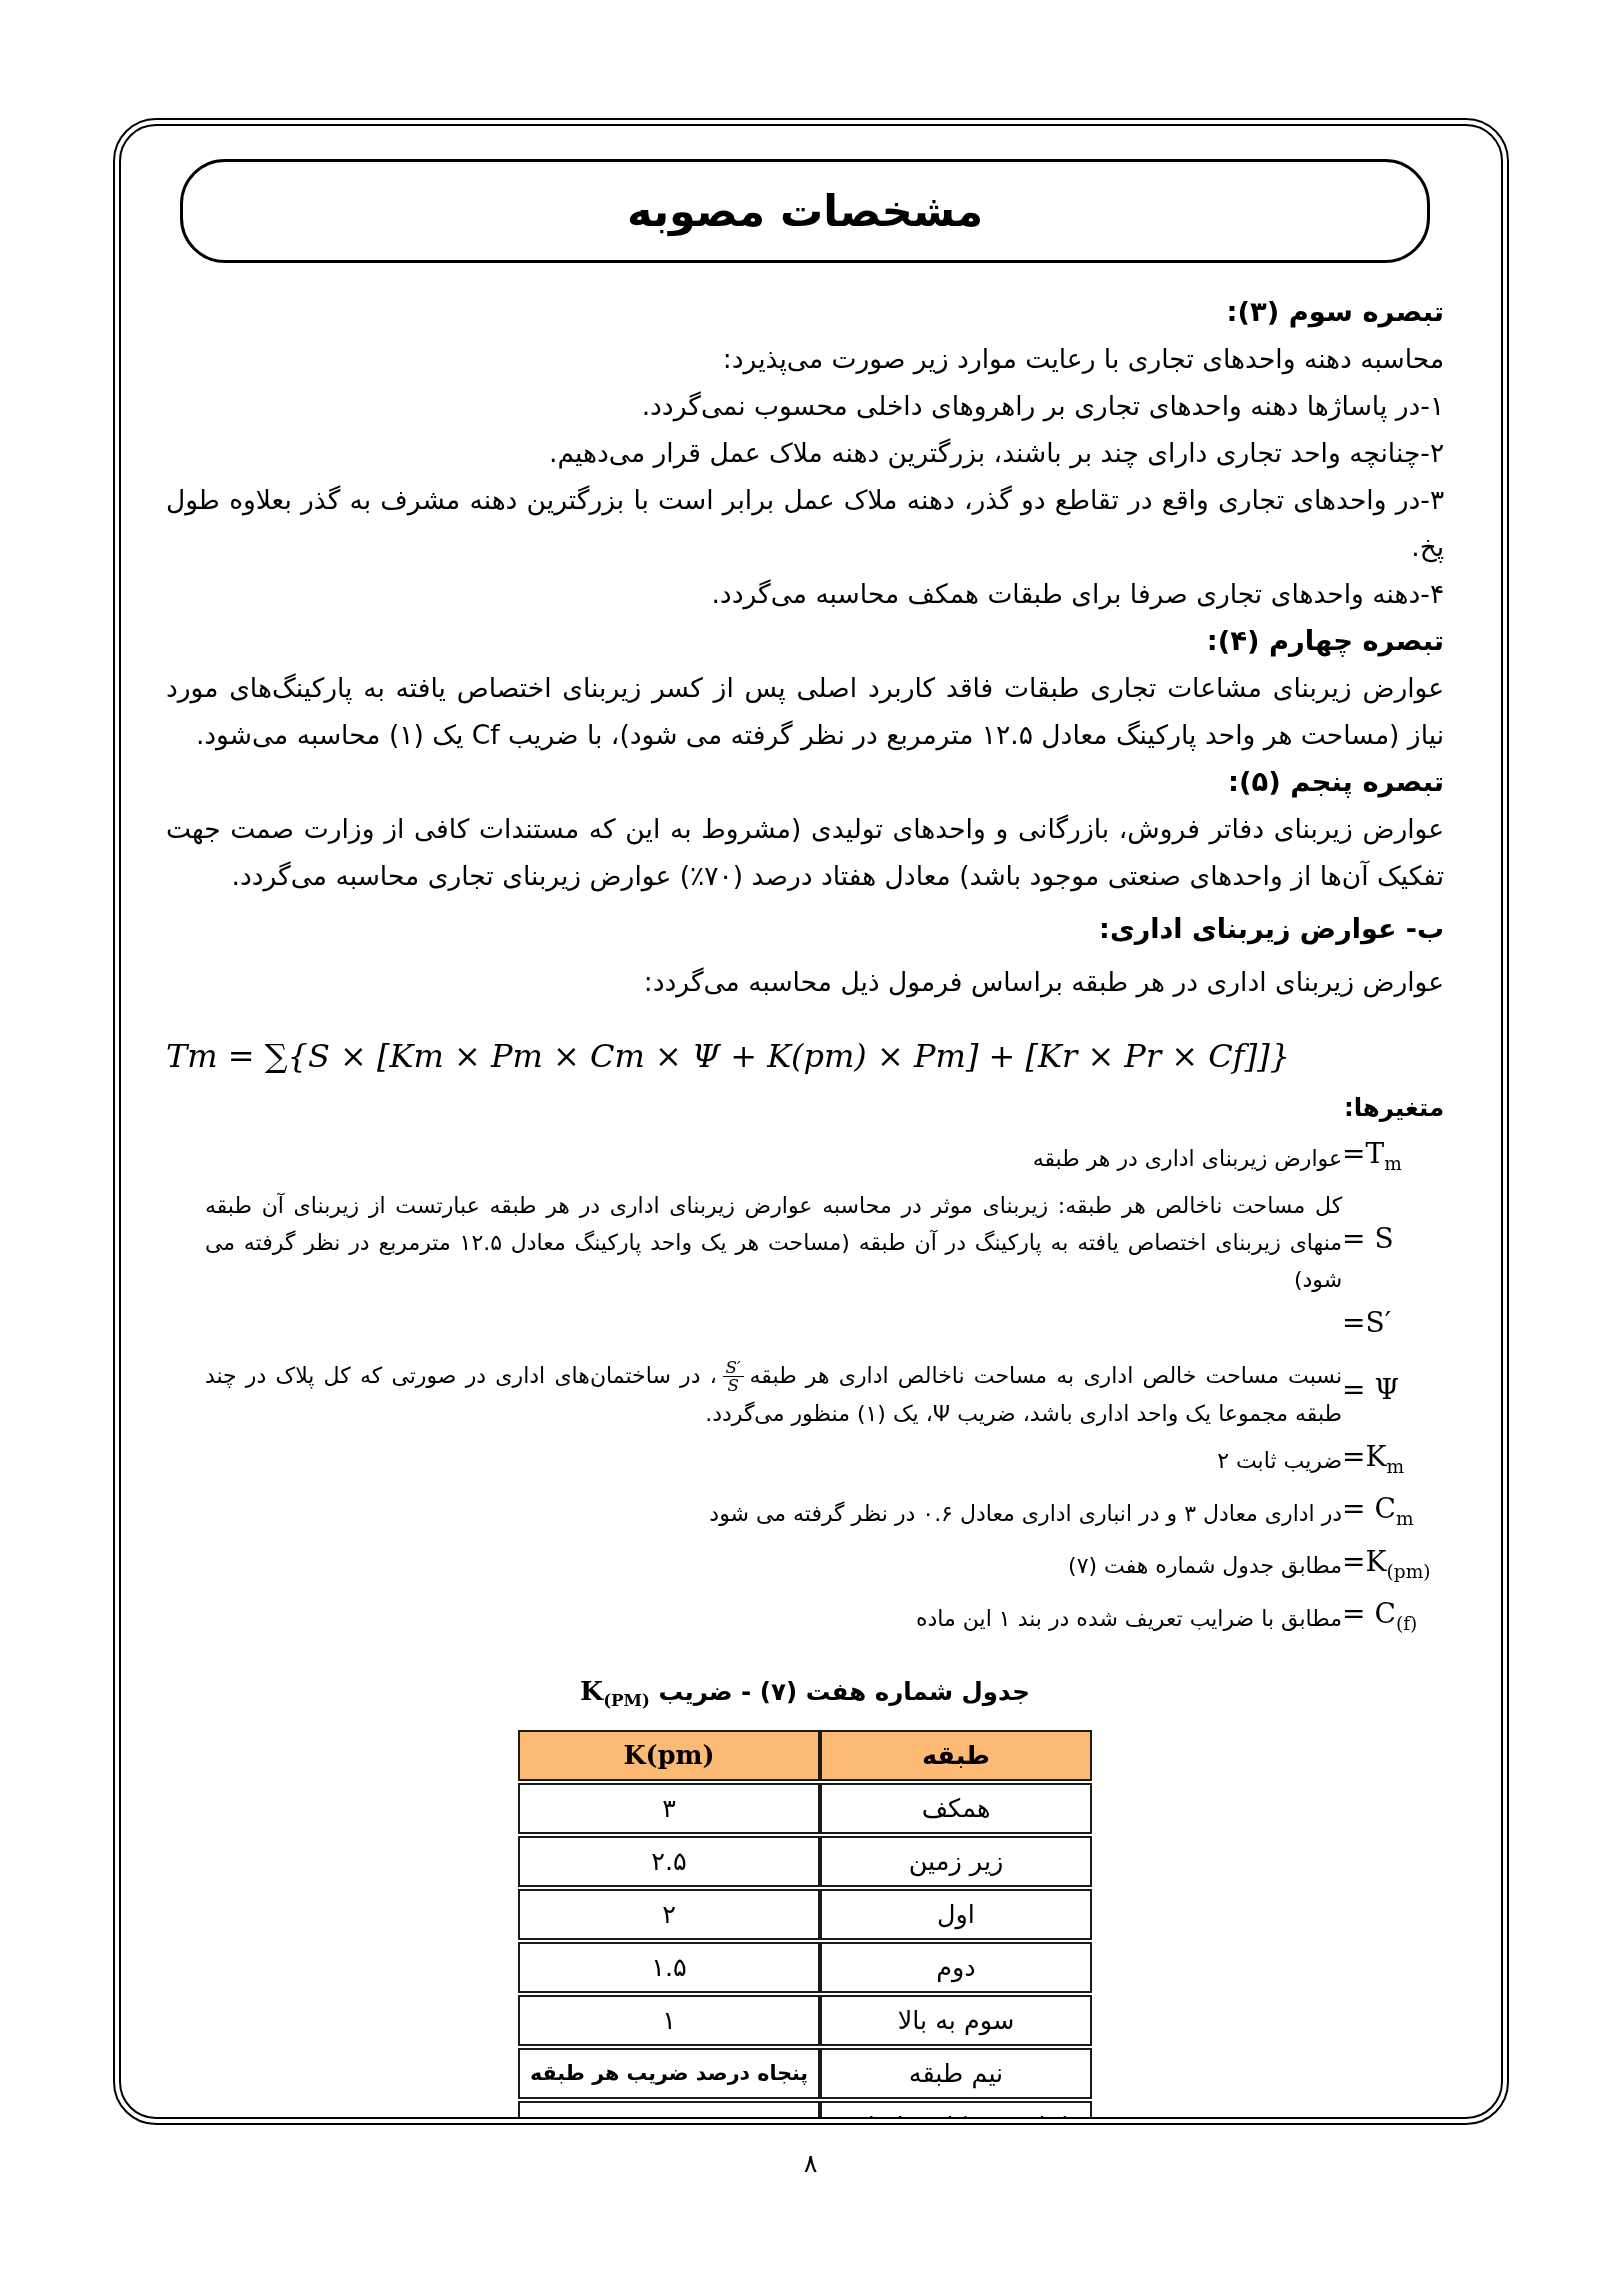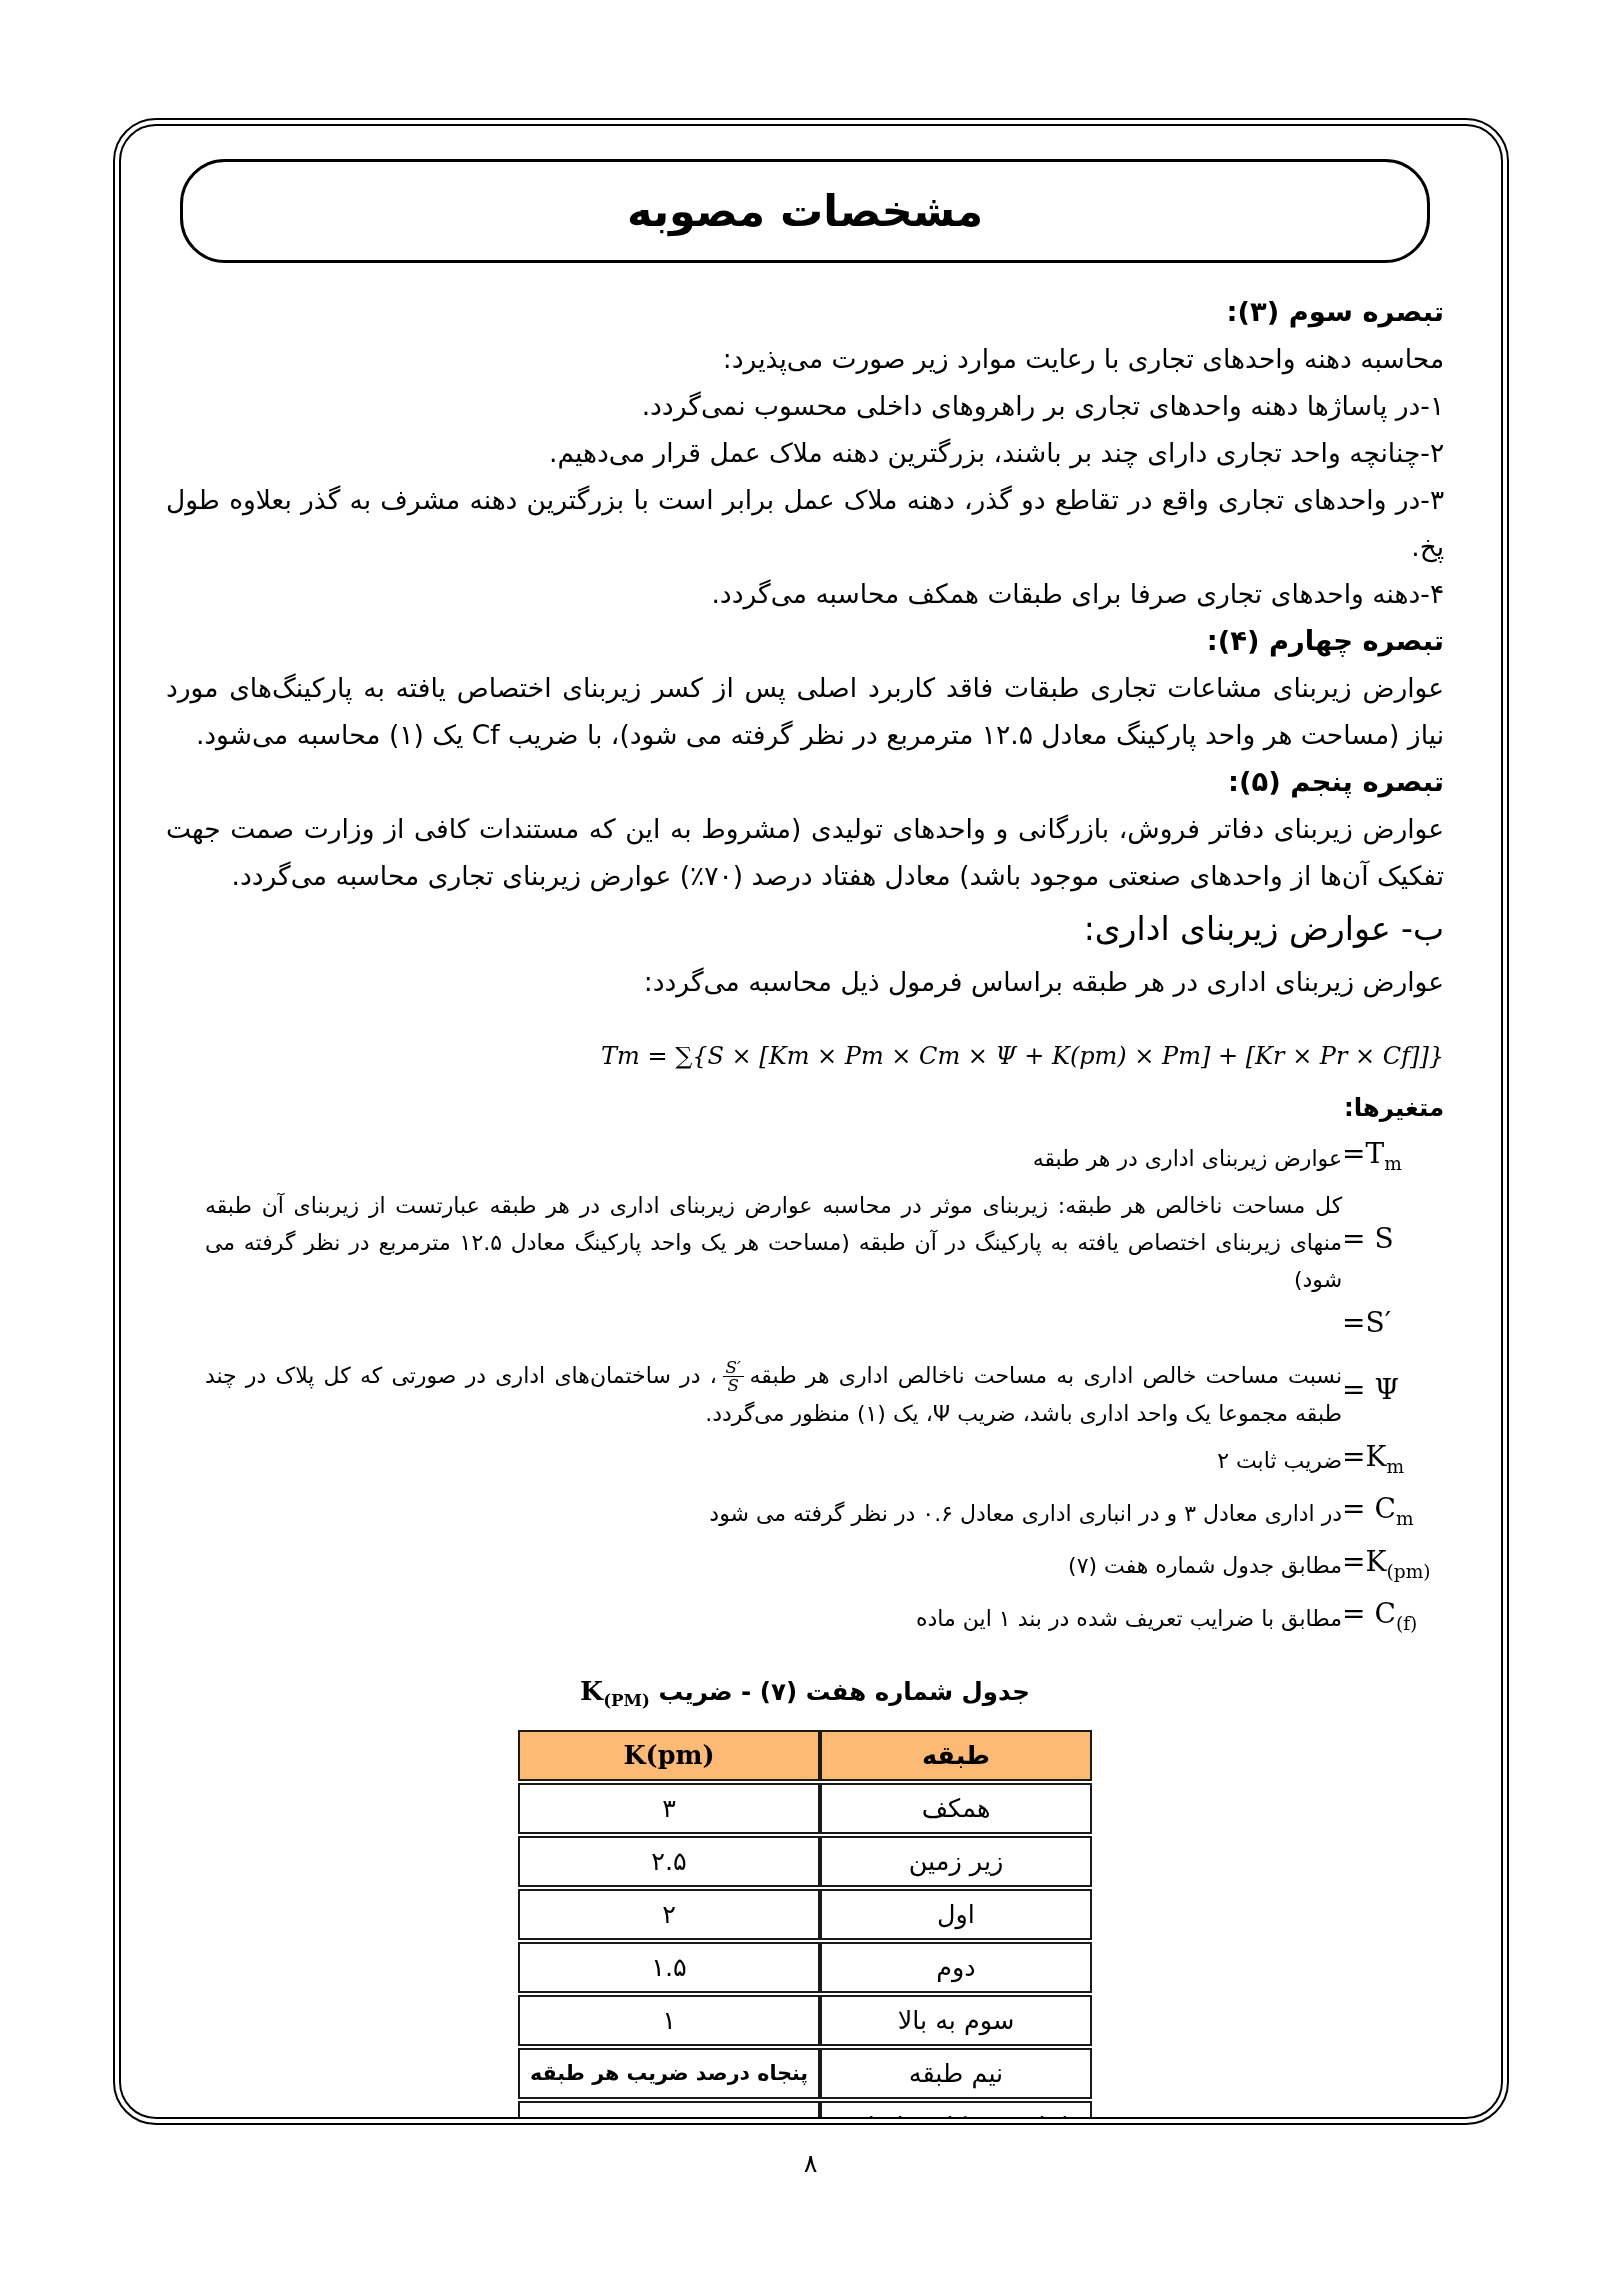--- a/index.html
+++ b/index.html
@@ -28,30 +28,30 @@
     display:flex;align-items:center;justify-content:center;
   }
   .title-box .title{
     font-size:43px;font-weight:bold;letter-spacing:0;
   }
   
   .doc{direction:rtl;text-align:justify;font-size:26.5px;line-height:47px;}
   .doc p{margin:0;}
   .note-heading{font-weight:bold;font-size:27.4px;}
   .section-b-heading{
-    font-weight:normal;font-size:33px;line-height:59px;
+    font-weight:bold;font-size:27px;line-height:59px;
     margin:37px 57px 0 0;text-align:right;
   }
   .formula-intro{
     margin:33px 176px 0 0;text-align:right;
   }
   .formula-line{
-    direction:ltr;text-align:right;margin-top:21.6px;
+    direction:ltr;text-align:left;margin-top:21.6px;
     font-family:"DejaVu Serif",serif;font-style:italic;
-    font-size:24px;line-height:59px;white-space:nowrap;
+    font-size:32px;line-height:59px;white-space:nowrap;
   }
   .vars-heading{
     font-weight:bold;font-size:24.5px;line-height:43px;margin-top:23.5px;text-align:right;
   }
   
   .vars{margin-top:5.9px;}
   .var-row{display:flex;direction:rtl;margin-bottom:5.9px;align-items:center;}
   .var-sym{
     flex:none;width:102px;direction:ltr;text-align:left;
     font-family:"DejaVu Serif",serif;font-size:28px;line-height:37px;

